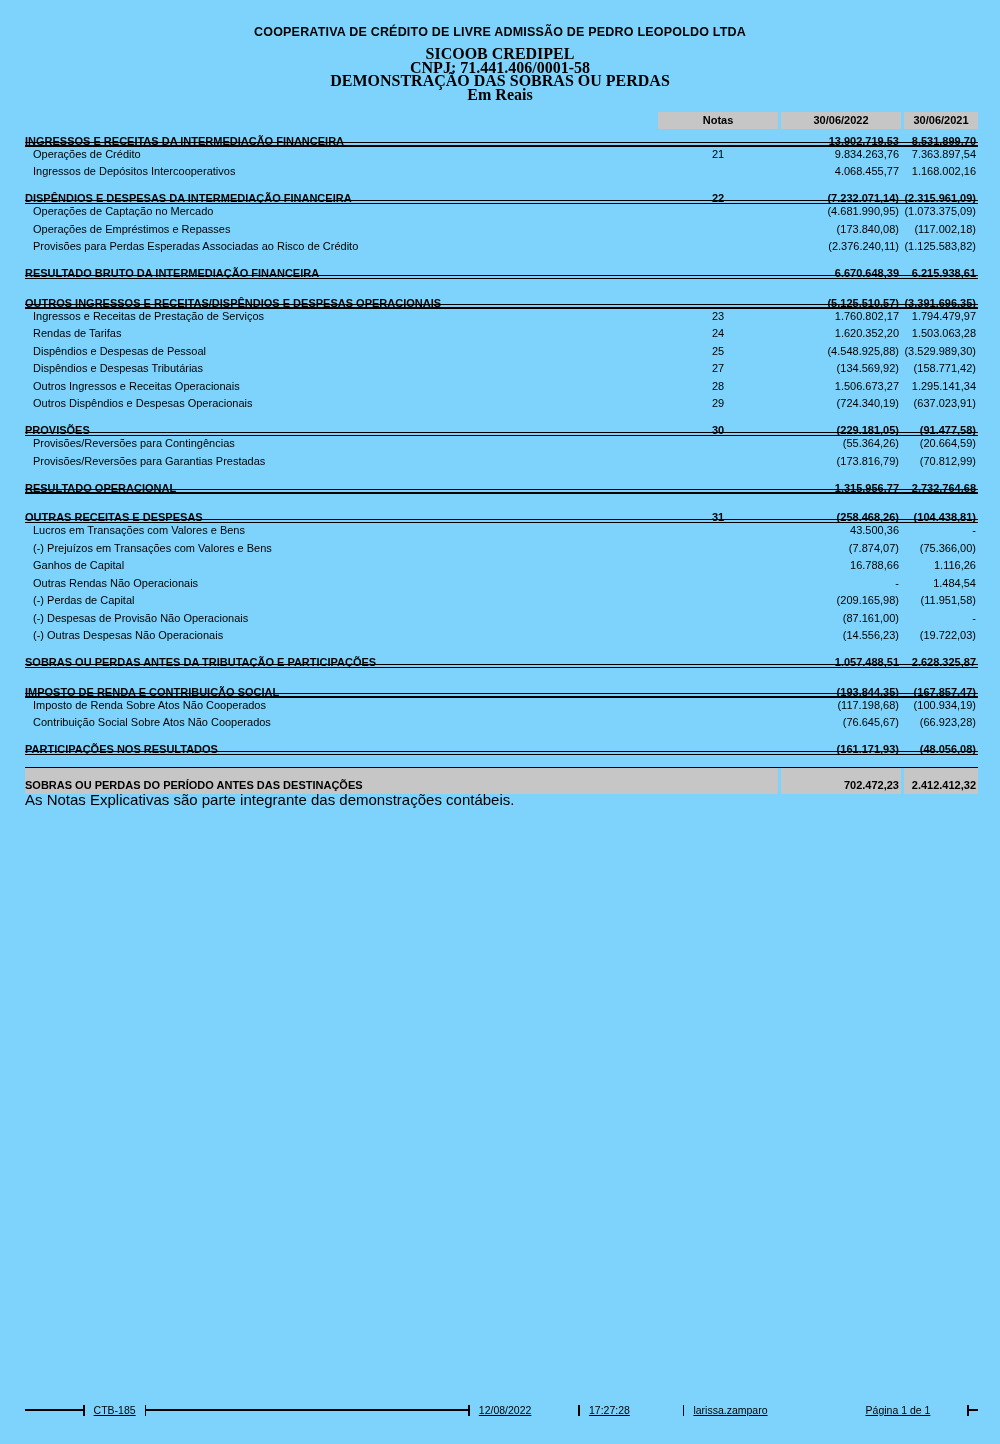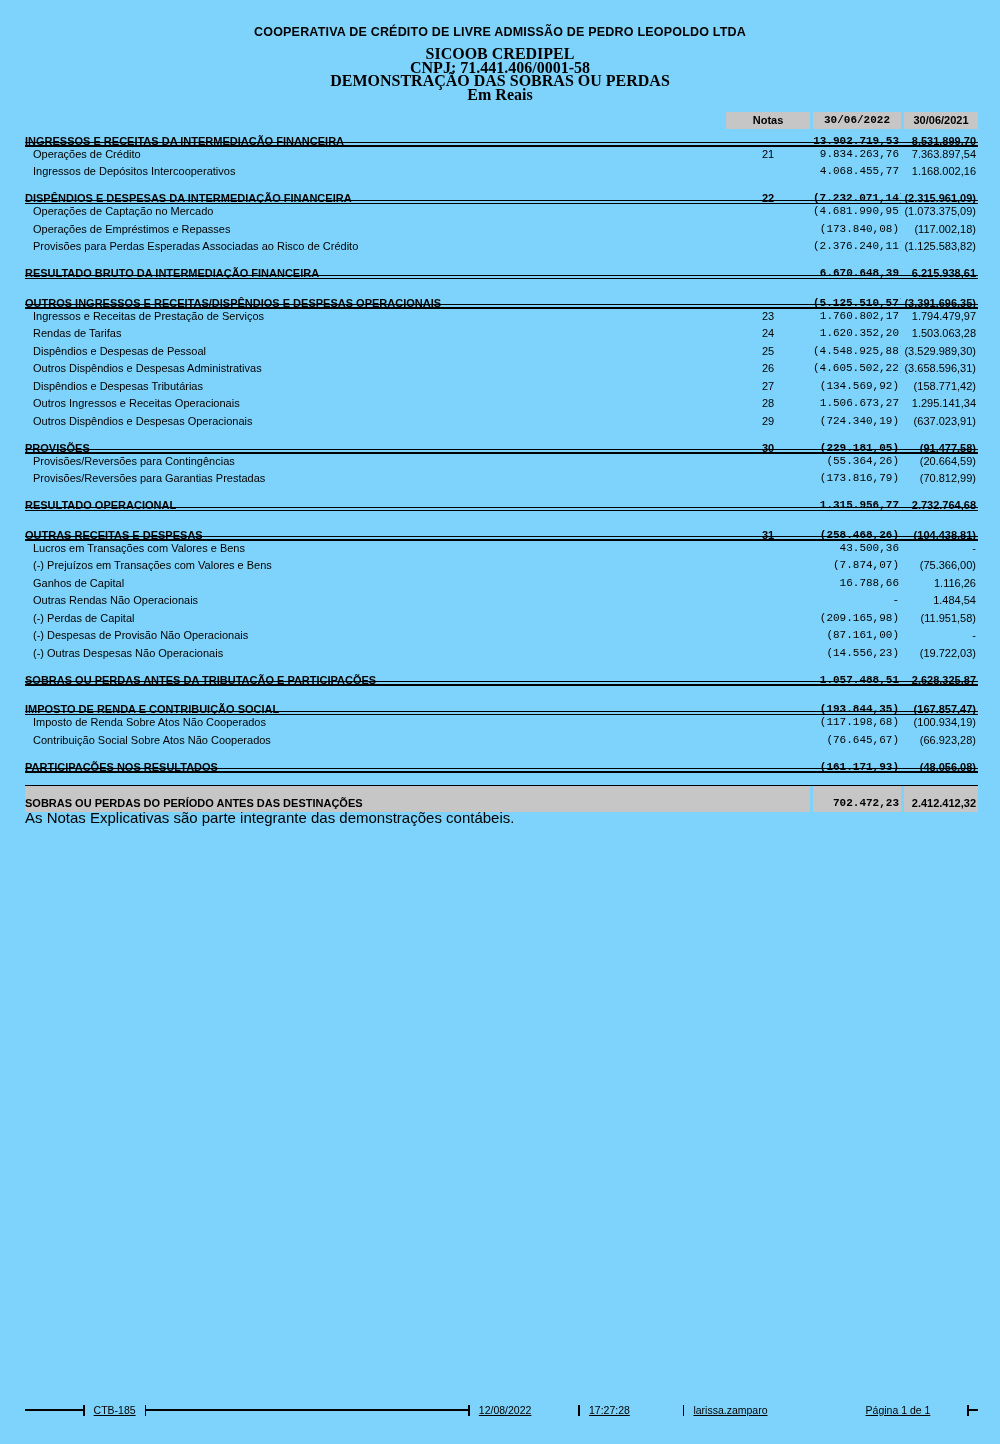--- a/index.html
+++ b/index.html
@@ -9,22 +9,22 @@
   
   .doc-header{padding-top:25px;text-align:center;font-weight:bold;}
   .doc-header .t1{font-size:12.5px;letter-spacing:.2px;margin-bottom:8px;}
   .doc-header .t2{font-size:16px;line-height:13.5px;font-family:Liberation Serif, serif;}
 
   
   .table{margin:11px 22px 0 25px;}
   .row{display:flex;gap:3px;font-size:11px;height:17.5px;align-items:flex-start;}
   .cell{box-sizing:border-box;line-height:12px;padding-top:1px;white-space:nowrap;overflow:hidden;}
   .c-label{flex:1;}
-  .c-notas{width:84px;text-align:center;}
-  .c-v{width:88px;text-align:right;padding-right:2px;font-family:Liberation Mono, monospace;}
+  .c-notas{width:120px;text-align:center;}
+  .c-v{width:120px;text-align:right;padding-right:2px;}
   .c-v2{width:74px;text-align:right;padding-right:2px;}
 
   .row.head{height:17px;font-weight:bold;}
   .row.head .cell{background:var(--band,#c6c6c6);line-height:17px;padding-top:0;text-align:center;}
   .row.head .c-v,.row.head .c-v2{text-align:center;padding-right:0;}
 
   .row.section{font-weight:bold;position:relative;align-items:flex-end;}
   .row.section::before{content:"";position:absolute;left:0;right:0;top:13px;height:1.2px;background:#000;}
   .row.section::after{content:"";position:absolute;left:0;right:0;top:16px;height:1.6px;background:#000;}
 
@@ -140,26 +140,20 @@
         <div class="cell c-v">1.620.352,20</div>
         <div class="cell c-v2">1.503.063,28</div>
       </div>
       <div class="row item">
         <div class="cell c-label">Dispêndios e Despesas de Pessoal</div>
         <div class="cell c-notas">25</div>
         <div class="cell c-v">(4.548.925,88)</div>
         <div class="cell c-v2">(3.529.989,30)</div>
       </div>
       <div class="row item">
-        <div class="cell c-label">Outros Dispêndios e Despesas Administrativas</div>
-        <div class="cell c-notas">26</div>
-        <div class="cell c-v">(4.605.502,22)</div>
-        <div class="cell c-v2">(3.658.596,31)</div>
-      </div>
-      <div class="row item">
         <div class="cell c-label">Dispêndios e Despesas Tributárias</div>
         <div class="cell c-notas">27</div>
         <div class="cell c-v">(134.569,92)</div>
         <div class="cell c-v2">(158.771,42)</div>
       </div>
       <div class="row item">
         <div class="cell c-label">Outros Ingressos e Receitas Operacionais</div>
         <div class="cell c-notas">28</div>
         <div class="cell c-v">1.506.673,27</div>
         <div class="cell c-v2">1.295.141,34</div>

